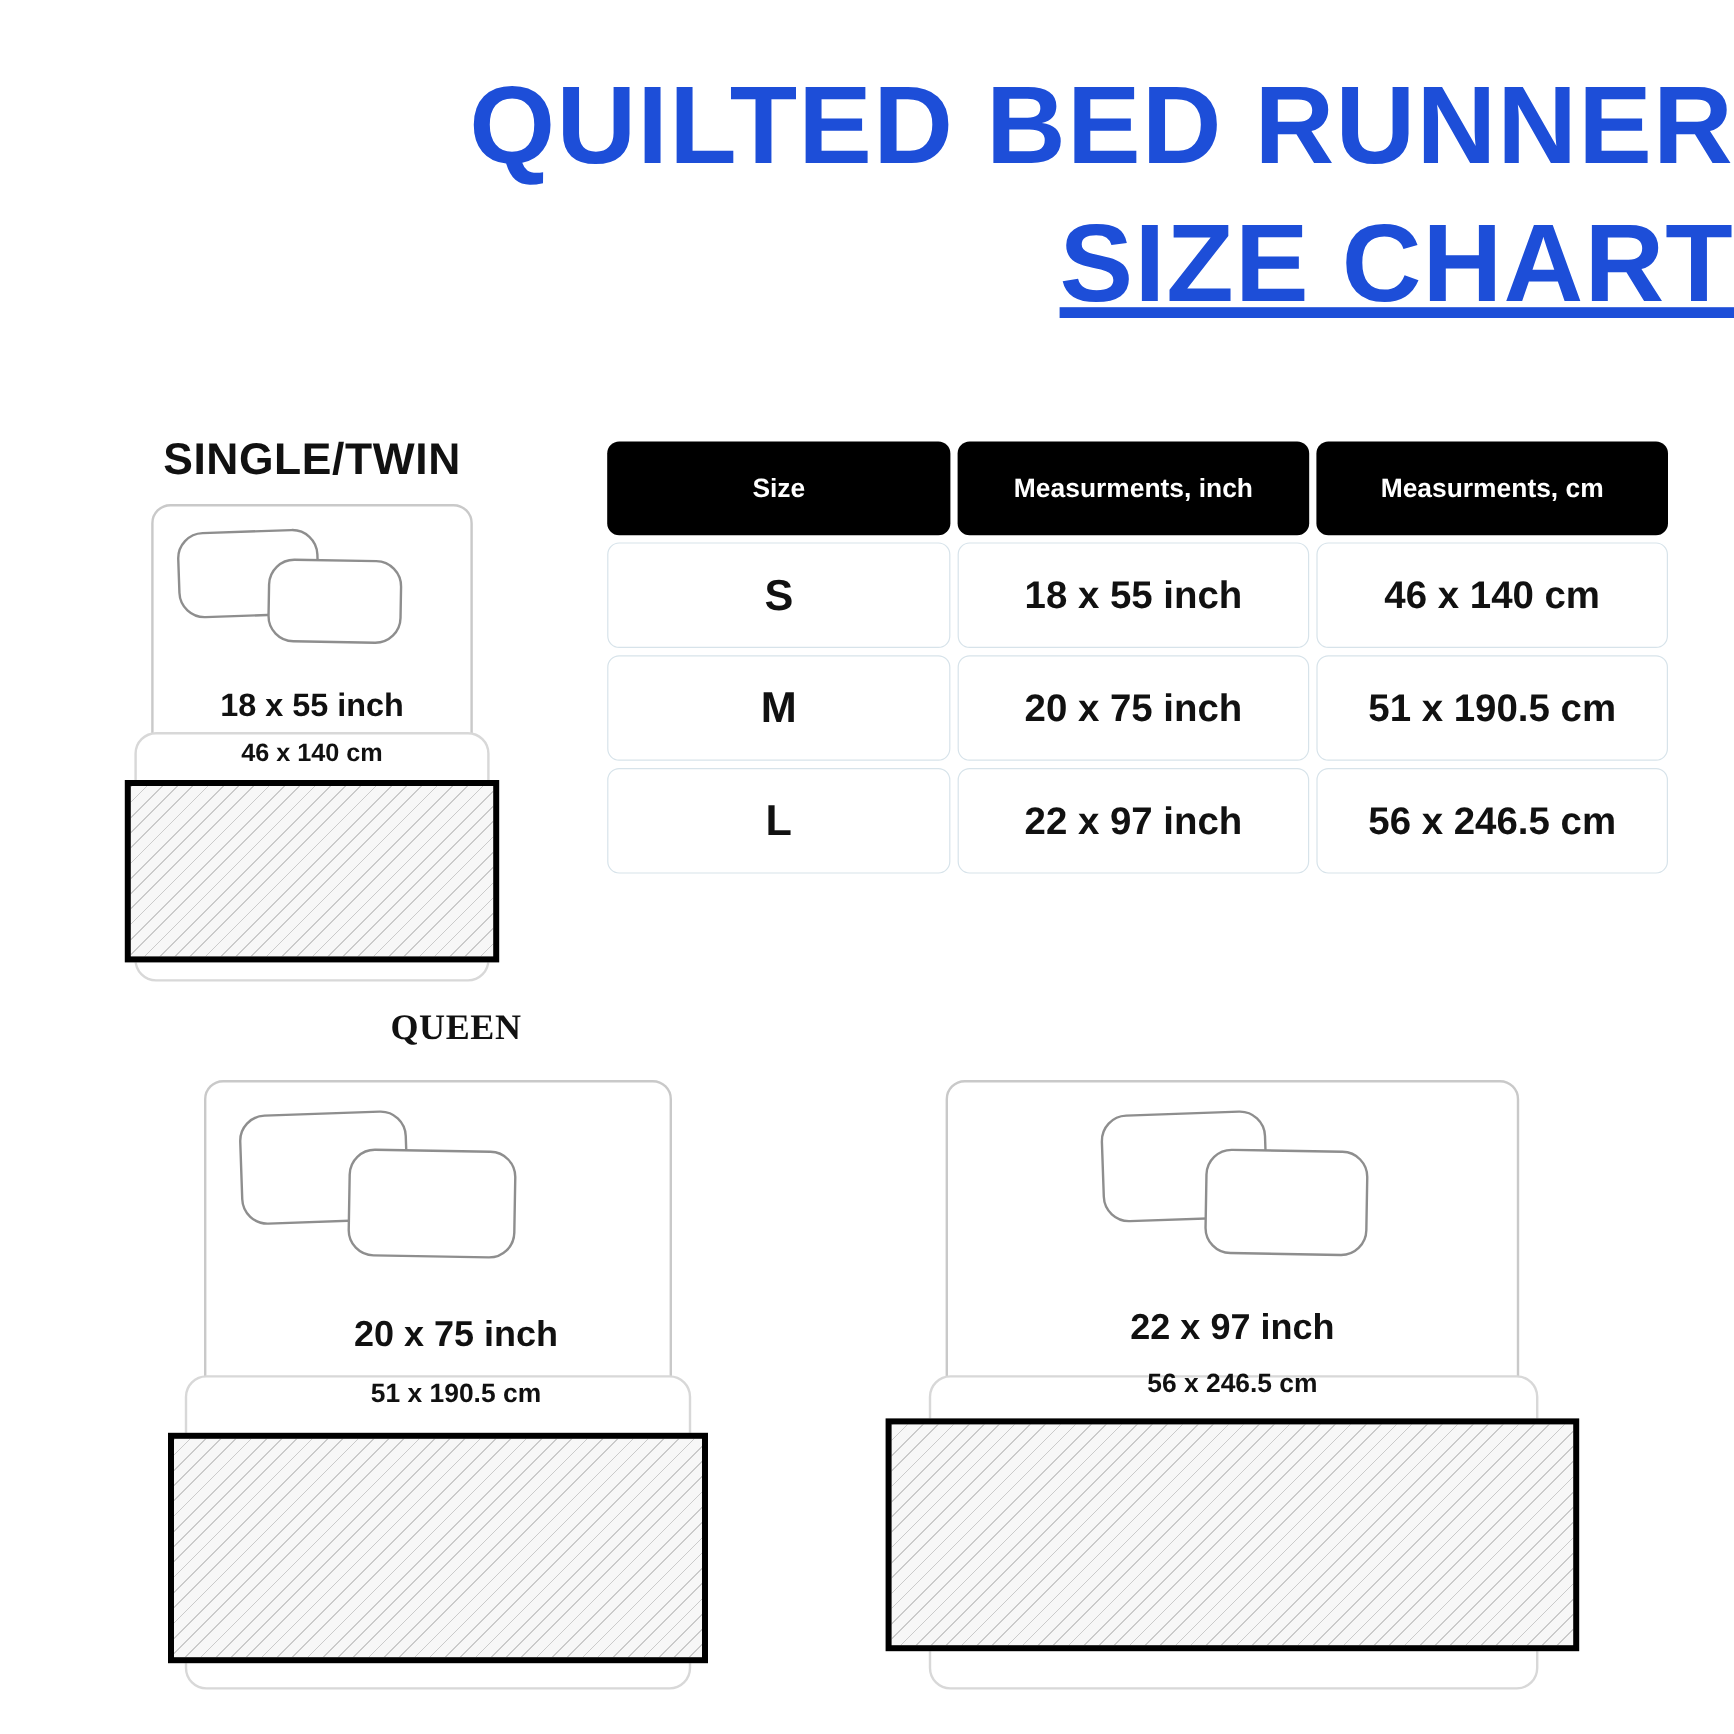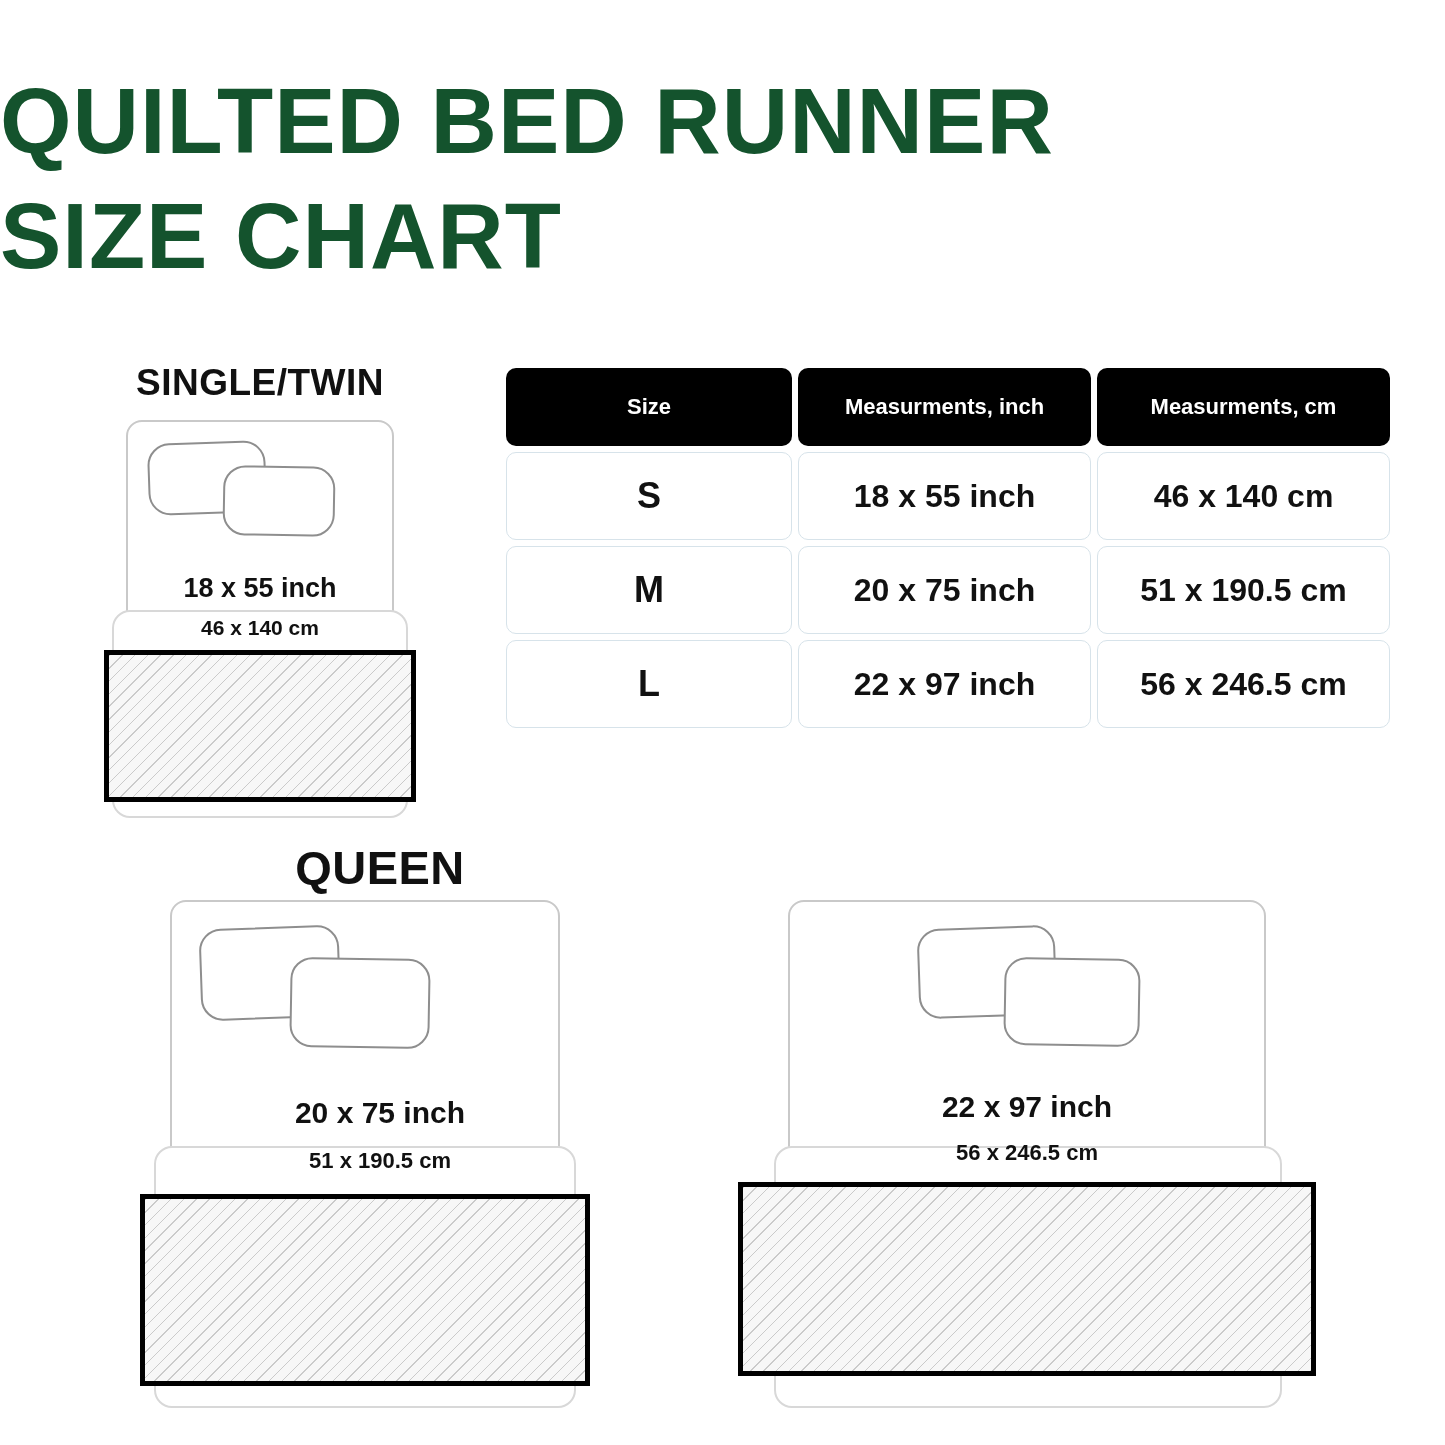--- a/index.html
+++ b/index.html
@@ -11,29 +11,29 @@
     width: 1445px;
     height: 1445px;
     font-family: "Liberation Sans", sans-serif;
     color: #111111;
     position: relative;
     overflow: hidden;
   }
 
   
   .title {
-    text-align: left;
+    text-align: right;
     font-size: 92px;
     font-weight: bold;
     letter-spacing: 1px;
     line-height: 1.25;
-    padding-top: 64px;
-    color: #14532d;
-  }
-  .title .line2 { display: block; }
+    padding-top: 48px;
+    color: #1d4ed8;
+  }
+  .title .line2 { display: block; text-decoration: underline; }
 
   
   .bed-block {
     position: absolute;
   }
   .bed-label {
     text-align: center;
     font-weight: bold;
     color: #111;
   }
@@ -171,21 +171,21 @@
     <div class="pillow" style="left:133px; top:46px; width:112px; height:70px; transform:rotate(1deg);"></div>
 
     <div class="runner" style="left:14px; top:230px; width:312px; height:152px;"></div>
 
     <div class="dim-inch" style="top:153px; font-size:27px;">18 x 55 inch</div>
     <div class="dim-cm" style="top:196px; font-size:21px;">46 x 140 cm</div>
   </div>
 </div>
 
 <div class="bed-block" style="left:120px; top:840px; width:520px; height:580px;">
-  <div class="bed-label" style="font-size:47px; letter-spacing:0.5px;">QUEEN</div>
+  <div class="bed-label" style="font-size:30px; letter-spacing:0.5px;font-family:Liberation Serif, serif;">QUEEN</div>
 
   <div class="bed-illustration" style="position:absolute; left:0px; top:60px; width:520px; height:510px;">
     <div class="mattress" style="left:50px; top:0px; width:390px; height:440px;"></div>
     <div class="mattress inner" style="left:34px; top:246px; width:422px; height:262px;"></div>
 
     <div class="pillow" style="left:80px; top:27px; width:140px; height:92px; transform:rotate(-2deg);"></div>
     <div class="pillow" style="left:170px; top:58px; width:140px; height:90px; transform:rotate(1deg);"></div>
 
     <div class="runner" style="left:20px; top:294px; width:450px; height:192px;"></div>
 

